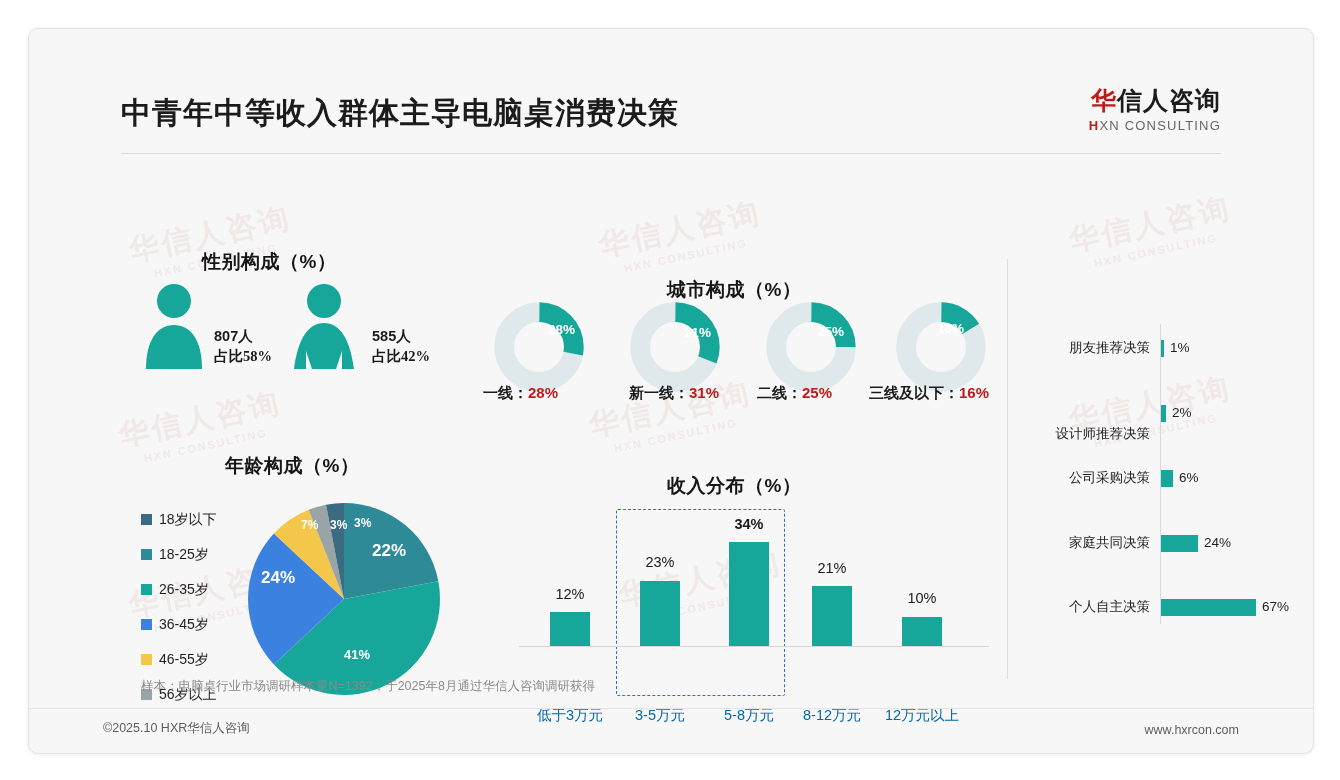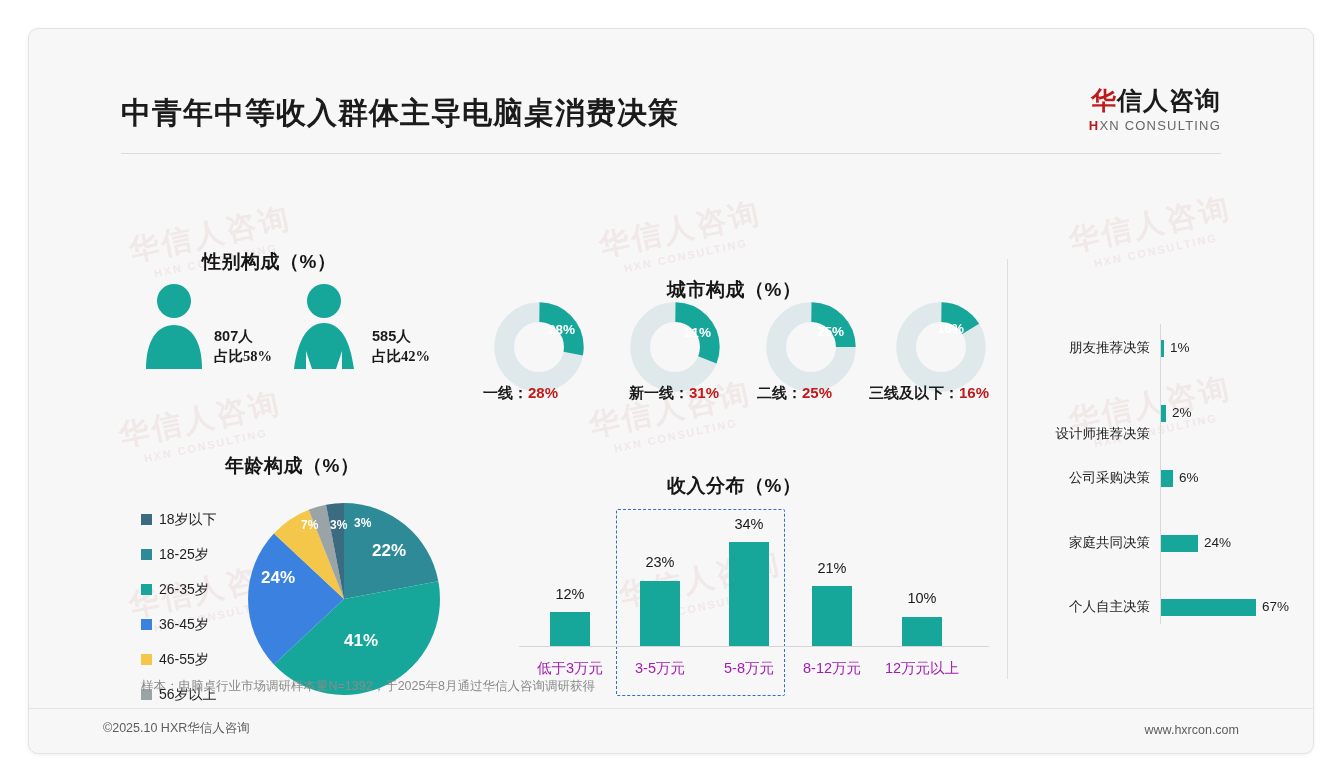--- a/index.html
+++ b/index.html
@@ -167,23 +167,24 @@
   .bar-val {
     position: absolute;
     font-size: 14.5px;
     color: #1a1a1a;
     white-space: nowrap;
     text-align: center;
   }
   .bar-cat {
     position: absolute;
     font-size: 14.5px;
-    color: #a21caf;
+    color: #0369a1;
     white-space: nowrap;
     text-align: center;
+    margin-top: 47px;
   }
   .axis-line {
     position: absolute;
     background: #d6d6d6;
     height: 1px;
   }
   .dash-box {
     position: absolute;
     border: 1.5px dashed #2f6fd0;
     border-radius: 2px;
@@ -369,41 +370,41 @@
 
         <path d="M0 0 L-35.06 -32.77 A48 48 0 0 1 -17.66 -44.63 Z" fill="#f4c64a"></path>
 
         <path d="M0 0 L-17.66 -44.63 A48 48 0 0 1 -8.98 -47.15 Z" fill="#9aa3a6"></path>
 
         <path d="M0 0 L-8.98 -47.15 A48 48 0 0 1 0 -48 Z" fill="#3b6b80"></path>
       </g>
     </svg>
 
     <div class="pie-label" style="left:343px; top:512px; font-size:17px;">22%</div>
-    <div class="pie-label" style="left:315px; top:602px; font-size:17px;">41%</div>
+    <div class="pie-label" style="left:315px; top:618px; font-size:13px;">41%</div>
     <div class="pie-label" style="left:232px; top:539px; font-size:17px;">24%</div>
     <div class="pie-label" style="left:272px; top:489px; font-size:12px;">7%</div>
     <div class="pie-label" style="left:301px; top:489px; font-size:12px;">3%</div>
     <div class="pie-label" style="left:325px; top:487px; font-size:12px;">3%</div>
 
     <div class="sec-title" style="left:638px; top:444px;">收入分布（%）</div>
 
     <div class="dash-box" style="left:587px; top:480px; width:167px; height:185px;"></div>
     <div class="axis-line" style="left:490px; top:617px; width:470px;"></div>
 
     <div class="bar" style="left:521px; top:583px; width:40px; height:34px;"></div>
     <div class="bar-val" style="left:511px; top:557px; width:60px;">12%</div>
     <div class="bar-cat" style="left:491px; top:630px; width:100px;">低于3万元</div>
 
     <div class="bar" style="left:611px; top:552px; width:40px; height:65px;"></div>
     <div class="bar-val" style="left:601px; top:525px; width:60px;">23%</div>
     <div class="bar-cat" style="left:586px; top:630px; width:90px;">3-5万元</div>
 
     <div class="bar" style="left:700px; top:513px; width:40px; height:104px;"></div>
-    <div class="bar-val" style="left:690px; top:487px; width:60px;">34%</div>
+    <div class="bar-val" style="left:690px; top:487px; width:60px;font-weight:bold;">34%</div>
     <div class="bar-cat" style="left:675px; top:630px; width:90px;">5-8万元</div>
 
     <div class="bar" style="left:783px; top:557px; width:40px; height:60px;"></div>
     <div class="bar-val" style="left:773px; top:531px; width:60px;text-align:center;">21%</div>
     <div class="bar-cat" style="left:758px; top:630px; width:90px;">8-12万元</div>
 
     <div class="bar" style="left:873px; top:588px; width:40px; height:29px;"></div>
     <div class="bar-val" style="left:863px; top:561px; width:60px;">10%</div>
     <div class="bar-cat" style="left:843px; top:630px; width:100px;">12万元以上</div>
 

